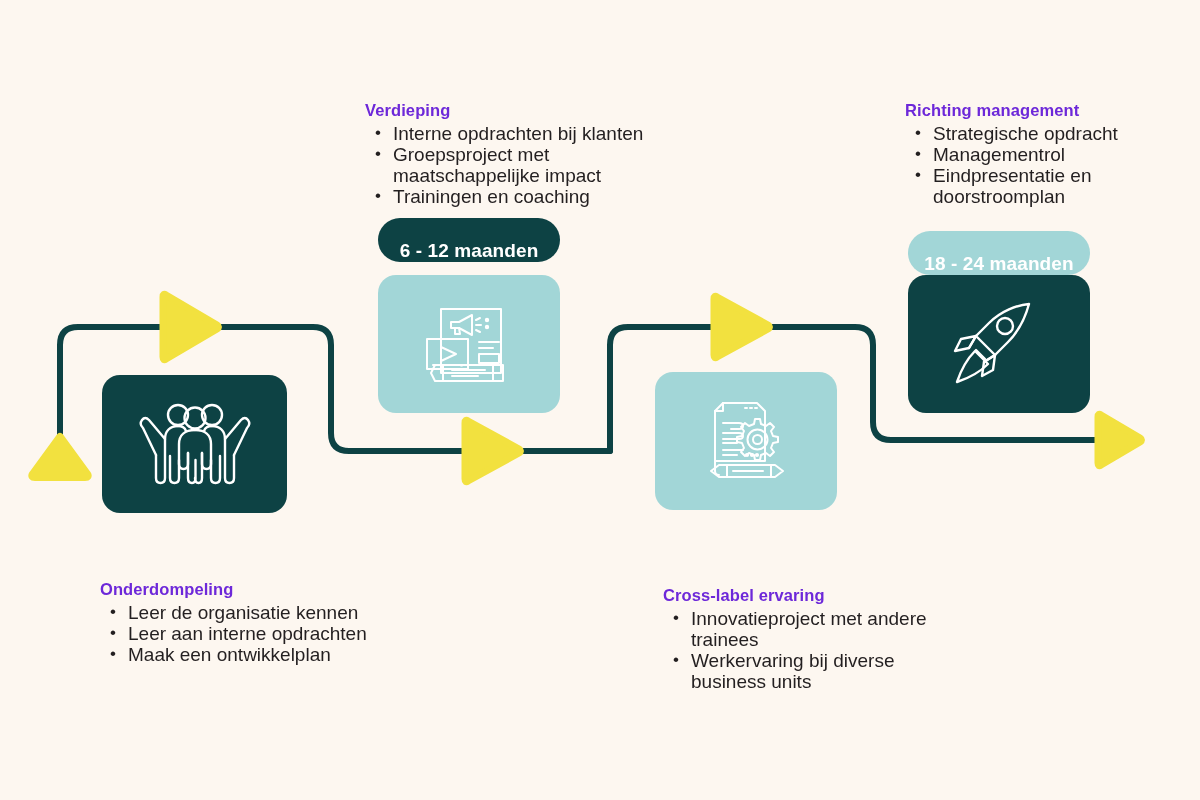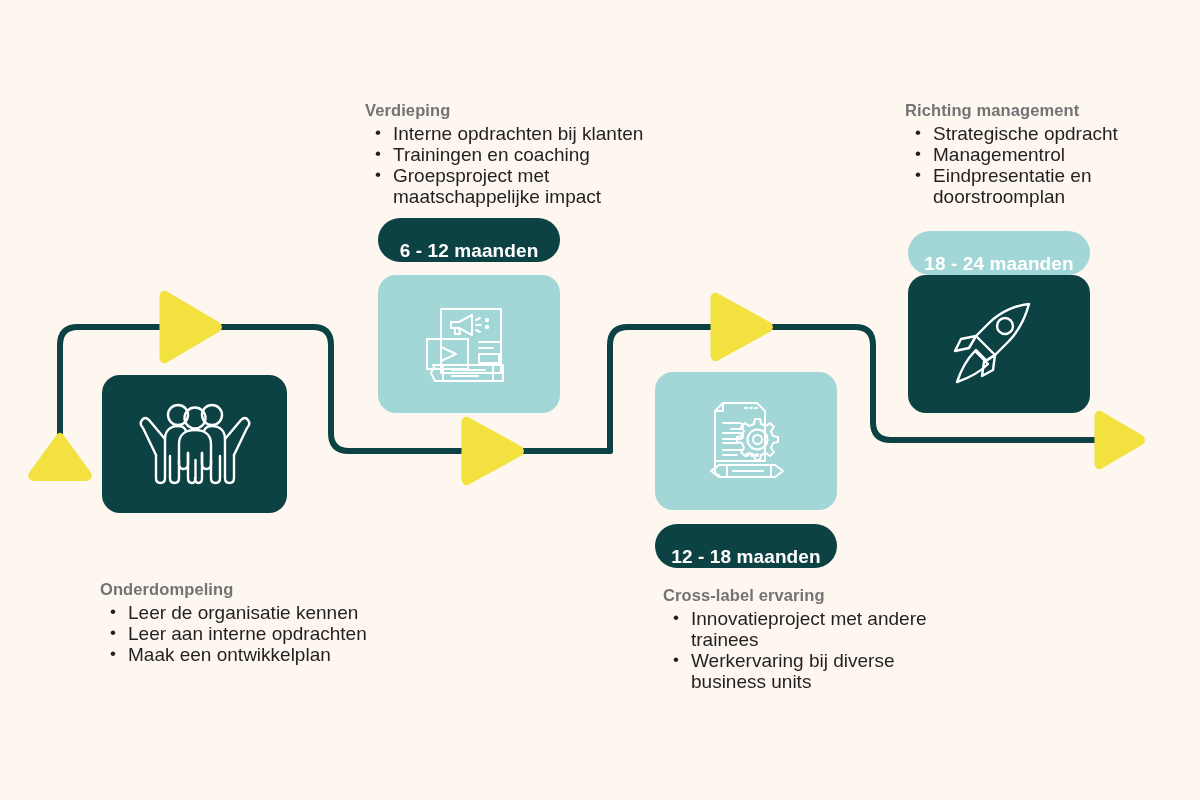--- a/index.html
+++ b/index.html
@@ -64,21 +64,21 @@
 
   
   .text-block {
     position: absolute;
     z-index: 4;
     color: #231f20;
   }
   .block-title {
     font-size: 16.5px;
     font-weight: bold;
-    color: #737373;
+    color: #6d28d9;
     margin-bottom: 3px;
     letter-spacing: 0.1px;
   }
   .block-list {
     list-style: none;
   }
   .block-list li {
     position: relative;
     padding-left: 28px;
     font-size: 19px;
@@ -147,22 +147,22 @@
       <li>Leer de organisatie kennen</li>
       <li>Leer aan interne opdrachten</li>
       <li>Maak een ontwikkelplan</li>
     </ul>
   </div>
 
   <div class="text-block" style="left:365px; top:101px; width:300px;">
     <div class="block-title">Verdieping</div>
     <ul class="block-list">
       <li>Interne opdrachten bij klanten</li>
+      <li>Groepsproject met maatschappelijke impact</li>
       <li>Trainingen en coaching</li>
-      <li>Groepsproject met maatschappelijke impact</li>
     </ul>
   </div>
 
   <div class="period-pill dark" style="left:378px; top:218px; width:182px;">
     <span>6 - 12 maanden</span>
   </div>
 
   <div class="icon-card light" style="left:378px; top:275px; width:182px; height:138px;">
     <svg width="92" height="82" viewBox="0 0 92 82" fill="none" stroke="#ffffff" stroke-width="2" stroke-linecap="round" stroke-linejoin="round">
 
@@ -216,23 +216,20 @@
       <circle cx="54.5" cy="40.5" r="10"></circle>
       <circle cx="54.5" cy="40.5" r="4.5"></circle>
 
       <path d="M 16,66 L 8,72 L 16,78 L 72,78 L 80,72 L 72,66 Z"></path>
       <path d="M 24,66 L 24,78"></path>
       <path d="M 68,66 L 68,78"></path>
       <path d="M 30,72 L 60,72"></path>
     </svg>
   </div>
 
-  <div class="period-pill dark" style="left:655px; top:524px; width:182px;">
-    <span>12 - 18 maanden</span>
-  </div>
 
   <div class="text-block" style="left:905px; top:101px; width:290px;">
     <div class="block-title">Richting management</div>
     <ul class="block-list">
       <li>Strategische opdracht</li>
       <li>Managementrol</li>
       <li>Eindpresentatie en doorstroomplan</li>
     </ul>
   </div>
 

